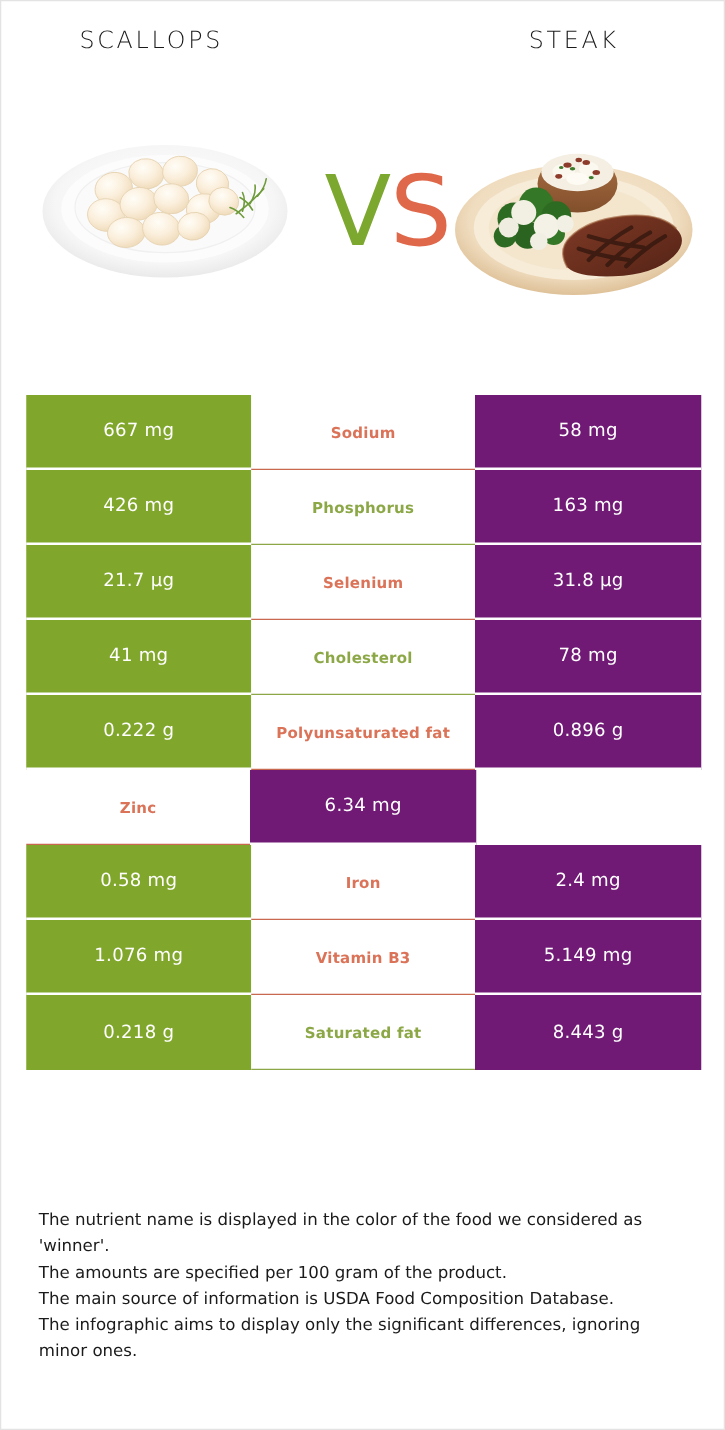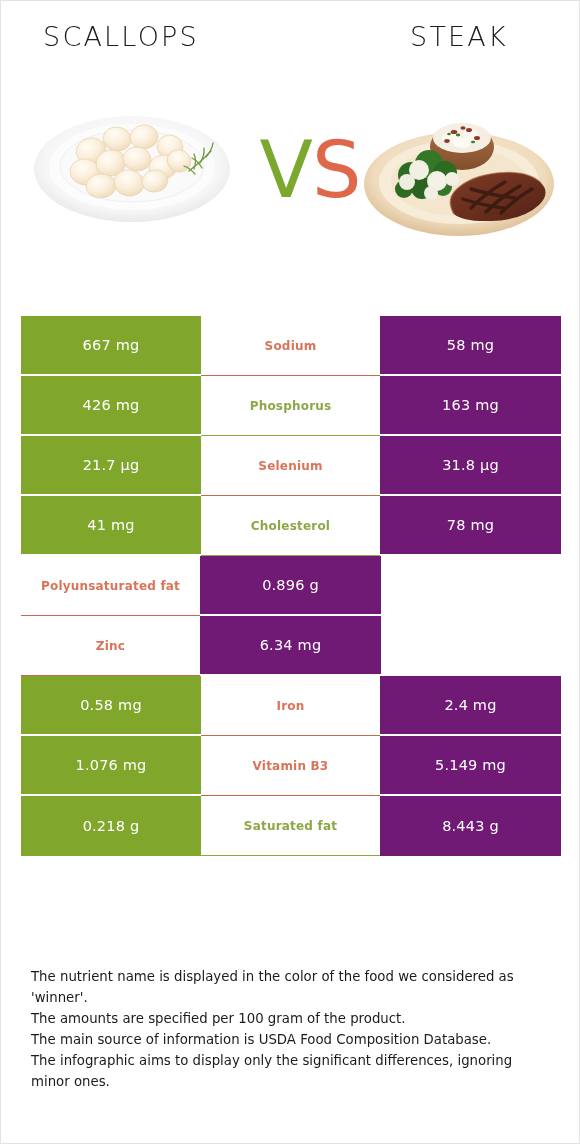--- a/index.html
+++ b/index.html
@@ -24,21 +24,21 @@
   .header {
     position: relative;
     height: 290px;
   }
 
   .food-title {
     position: absolute;
     top: 20px;
     font-family: "DejaVu Sans", sans-serif;
     font-weight: 300;
-    font-size: 27px;
+    font-size: 19px;
     letter-spacing: 2.2px;
     color: #1b1b1b;
     white-space: nowrap;
   }
   .food-title.left  { left: 0; width: 240px; text-align: center; }
   .food-title.right { right: 0; width: 240px; text-align: center; }
 
   .vs-wrap {
     position: absolute;
     left: 0; right: 0;
@@ -267,20 +267,21 @@
         <div class="cell left-val">21.7 µg</div>
         <div class="cell name win-red">Selenium</div>
         <div class="cell right-val">31.8 µg</div>
       </div>
       <div class="row">
         <div class="cell left-val">41 mg</div>
         <div class="cell name win-green">Cholesterol</div>
         <div class="cell right-val">78 mg</div>
       </div>
       <div class="row">
+        <div class="cell left-val">0.222 g</div>
         <div class="cell name win-red">Polyunsaturated fat</div>
         <div class="cell right-val">0.896 g</div>
       </div>
       <div class="row">
         <div class="cell name win-red">Zinc</div>
         <div class="cell right-val">6.34 mg</div>
       </div>
       <div class="row">
         <div class="cell left-val">0.58 mg</div>
         <div class="cell name win-red">Iron</div>

